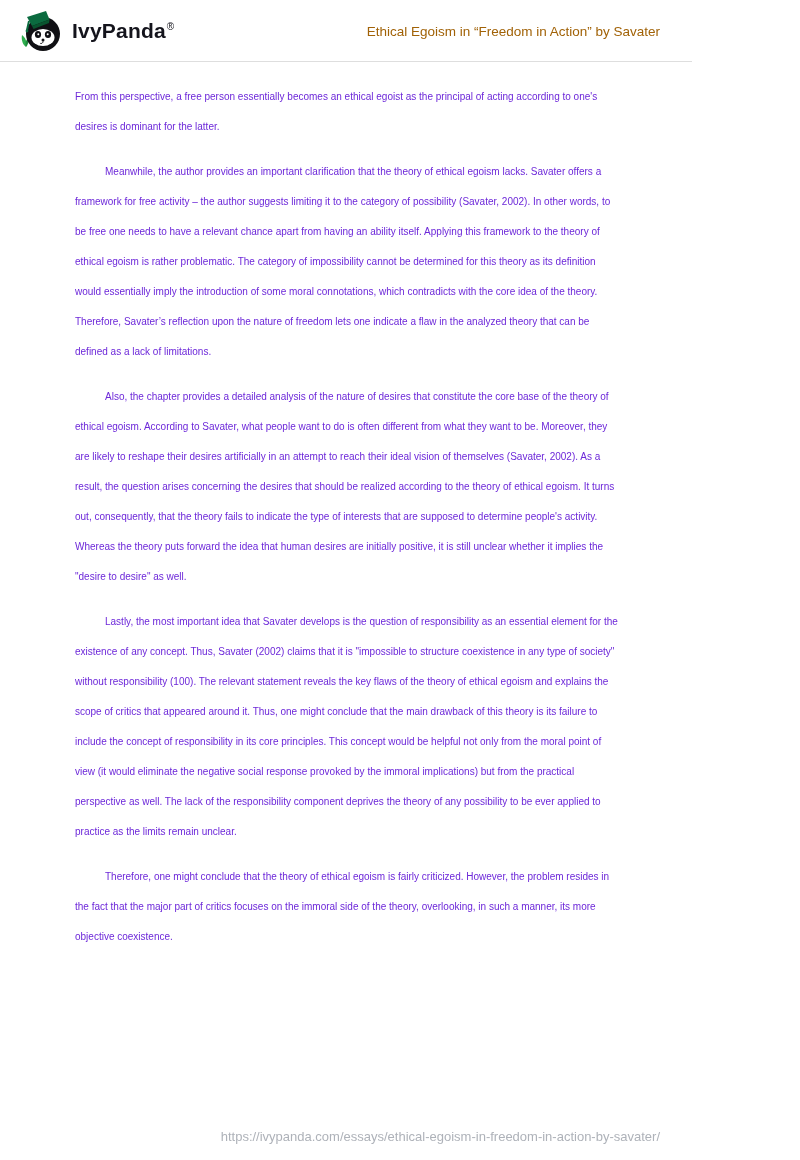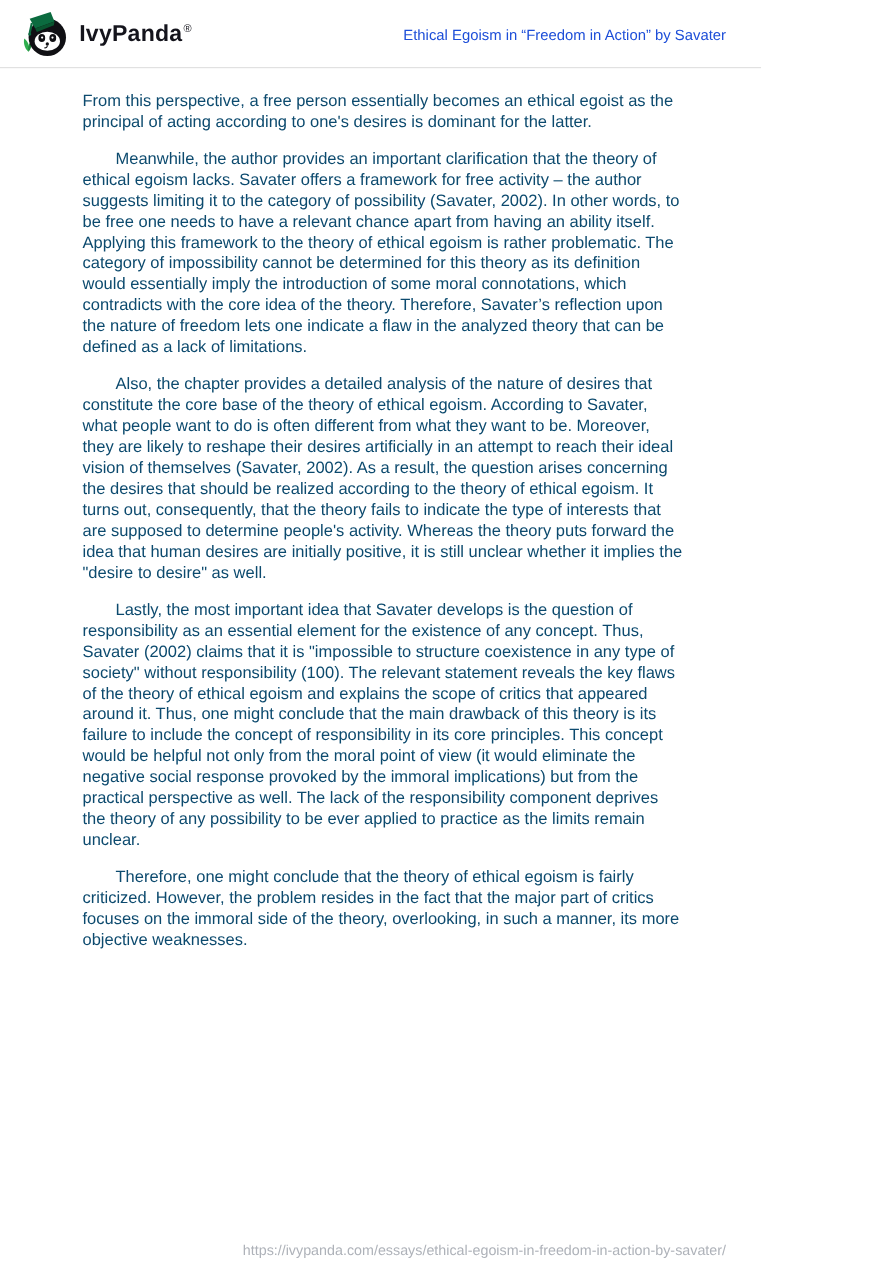--- a/index.html
+++ b/index.html
@@ -30,28 +30,28 @@
     font-weight: 700;
     color: #14141c;
     letter-spacing: 0.2px;
   }
   .brand-text sup {
     font-size: 10px;
     font-weight: 400;
     margin-left: 1px;
   }
   .page-title {
-    color: #1d4ed8;
+    color: #a16207;
     font-size: 13.5px;
   }
   .content {
     padding: 20px 70px 0 75px;
-    color: #0c4a6e;
-    font-size: 15px;
-    line-height: 19px;
+    color: #6d28d9;
+    font-size: 10px;
+    line-height: 30px;
   }
   .para { margin: 0 0 15px 0; }
   .para.indent { text-indent: 30px; }
   .footer-url {
     position: absolute;
     right: 32px;
     bottom: 16px;
     color: #aeb2b9;
     font-size: 13px;
     text-decoration: none;
@@ -92,18 +92,18 @@
       <div class="brand-text"><span>IvyPanda</span><sup>®</sup></div>
     </div>
     <div class="page-title">Ethical Egoism in “Freedom in Action” by Savater</div>
   </header>
 
   <main class="content">
     <p class="para">From this perspective, a free person essentially becomes an ethical egoist as the principal of acting according to one's desires is dominant for the latter.</p>
     <p class="para indent">Meanwhile, the author provides an important clarification that the theory of ethical egoism lacks. Savater offers a framework for free activity – the author suggests limiting it to the category of possibility (Savater, 2002). In other words, to be free one needs to have a relevant chance apart from having an ability itself. Applying this framework to the theory of ethical egoism is rather problematic. The category of impossibility cannot be determined for this theory as its definition would essentially imply the introduction of some moral connotations, which contradicts with the core idea of the theory. Therefore, Savater’s reflection upon the nature of freedom lets one indicate a flaw in the analyzed theory that can be defined as a lack of limitations.</p>
     <p class="para indent">Also, the chapter provides a detailed analysis of the nature of desires that constitute the core base of the theory of ethical egoism. According to Savater, what people want to do is often different from what they want to be. Moreover, they are likely to reshape their desires artificially in an attempt to reach their ideal vision of themselves (Savater, 2002). As a result, the question arises concerning the desires that should be realized according to the theory of ethical egoism. It turns out, consequently, that the theory fails to indicate the type of interests that are supposed to determine people's activity. Whereas the theory puts forward the idea that human desires are initially positive, it is still unclear whether it implies the "desire to desire" as well.</p>
     <p class="para indent">Lastly, the most important idea that Savater develops is the question of responsibility as an essential element for the existence of any concept. Thus, Savater (2002) claims that it is "impossible to structure coexistence in any type of society" without responsibility (100). The relevant statement reveals the key flaws of the theory of ethical egoism and explains the scope of critics that appeared around it. Thus, one might conclude that the main drawback of this theory is its failure to include the concept of responsibility in its core principles. This concept would be helpful not only from the moral point of view (it would eliminate the negative social response provoked by the immoral implications) but from the practical perspective as well. The lack of the responsibility component deprives the theory of any possibility to be ever applied to practice as the limits remain unclear.</p>
-    <p class="para indent">Therefore, one might conclude that the theory of ethical egoism is fairly criticized. However, the problem resides in the fact that the major part of critics focuses on the immoral side of the theory, overlooking, in such a manner, its more objective weaknesses.</p>
+    <p class="para indent">Therefore, one might conclude that the theory of ethical egoism is fairly criticized. However, the problem resides in the fact that the major part of critics focuses on the immoral side of the theory, overlooking, in such a manner, its more objective coexistence.</p>
   </main>
 
   <a class="footer-url">https://ivypanda.com/essays/ethical-egoism-in-freedom-in-action-by-savater/</a>
 
 </div>
 
 </body></html>

